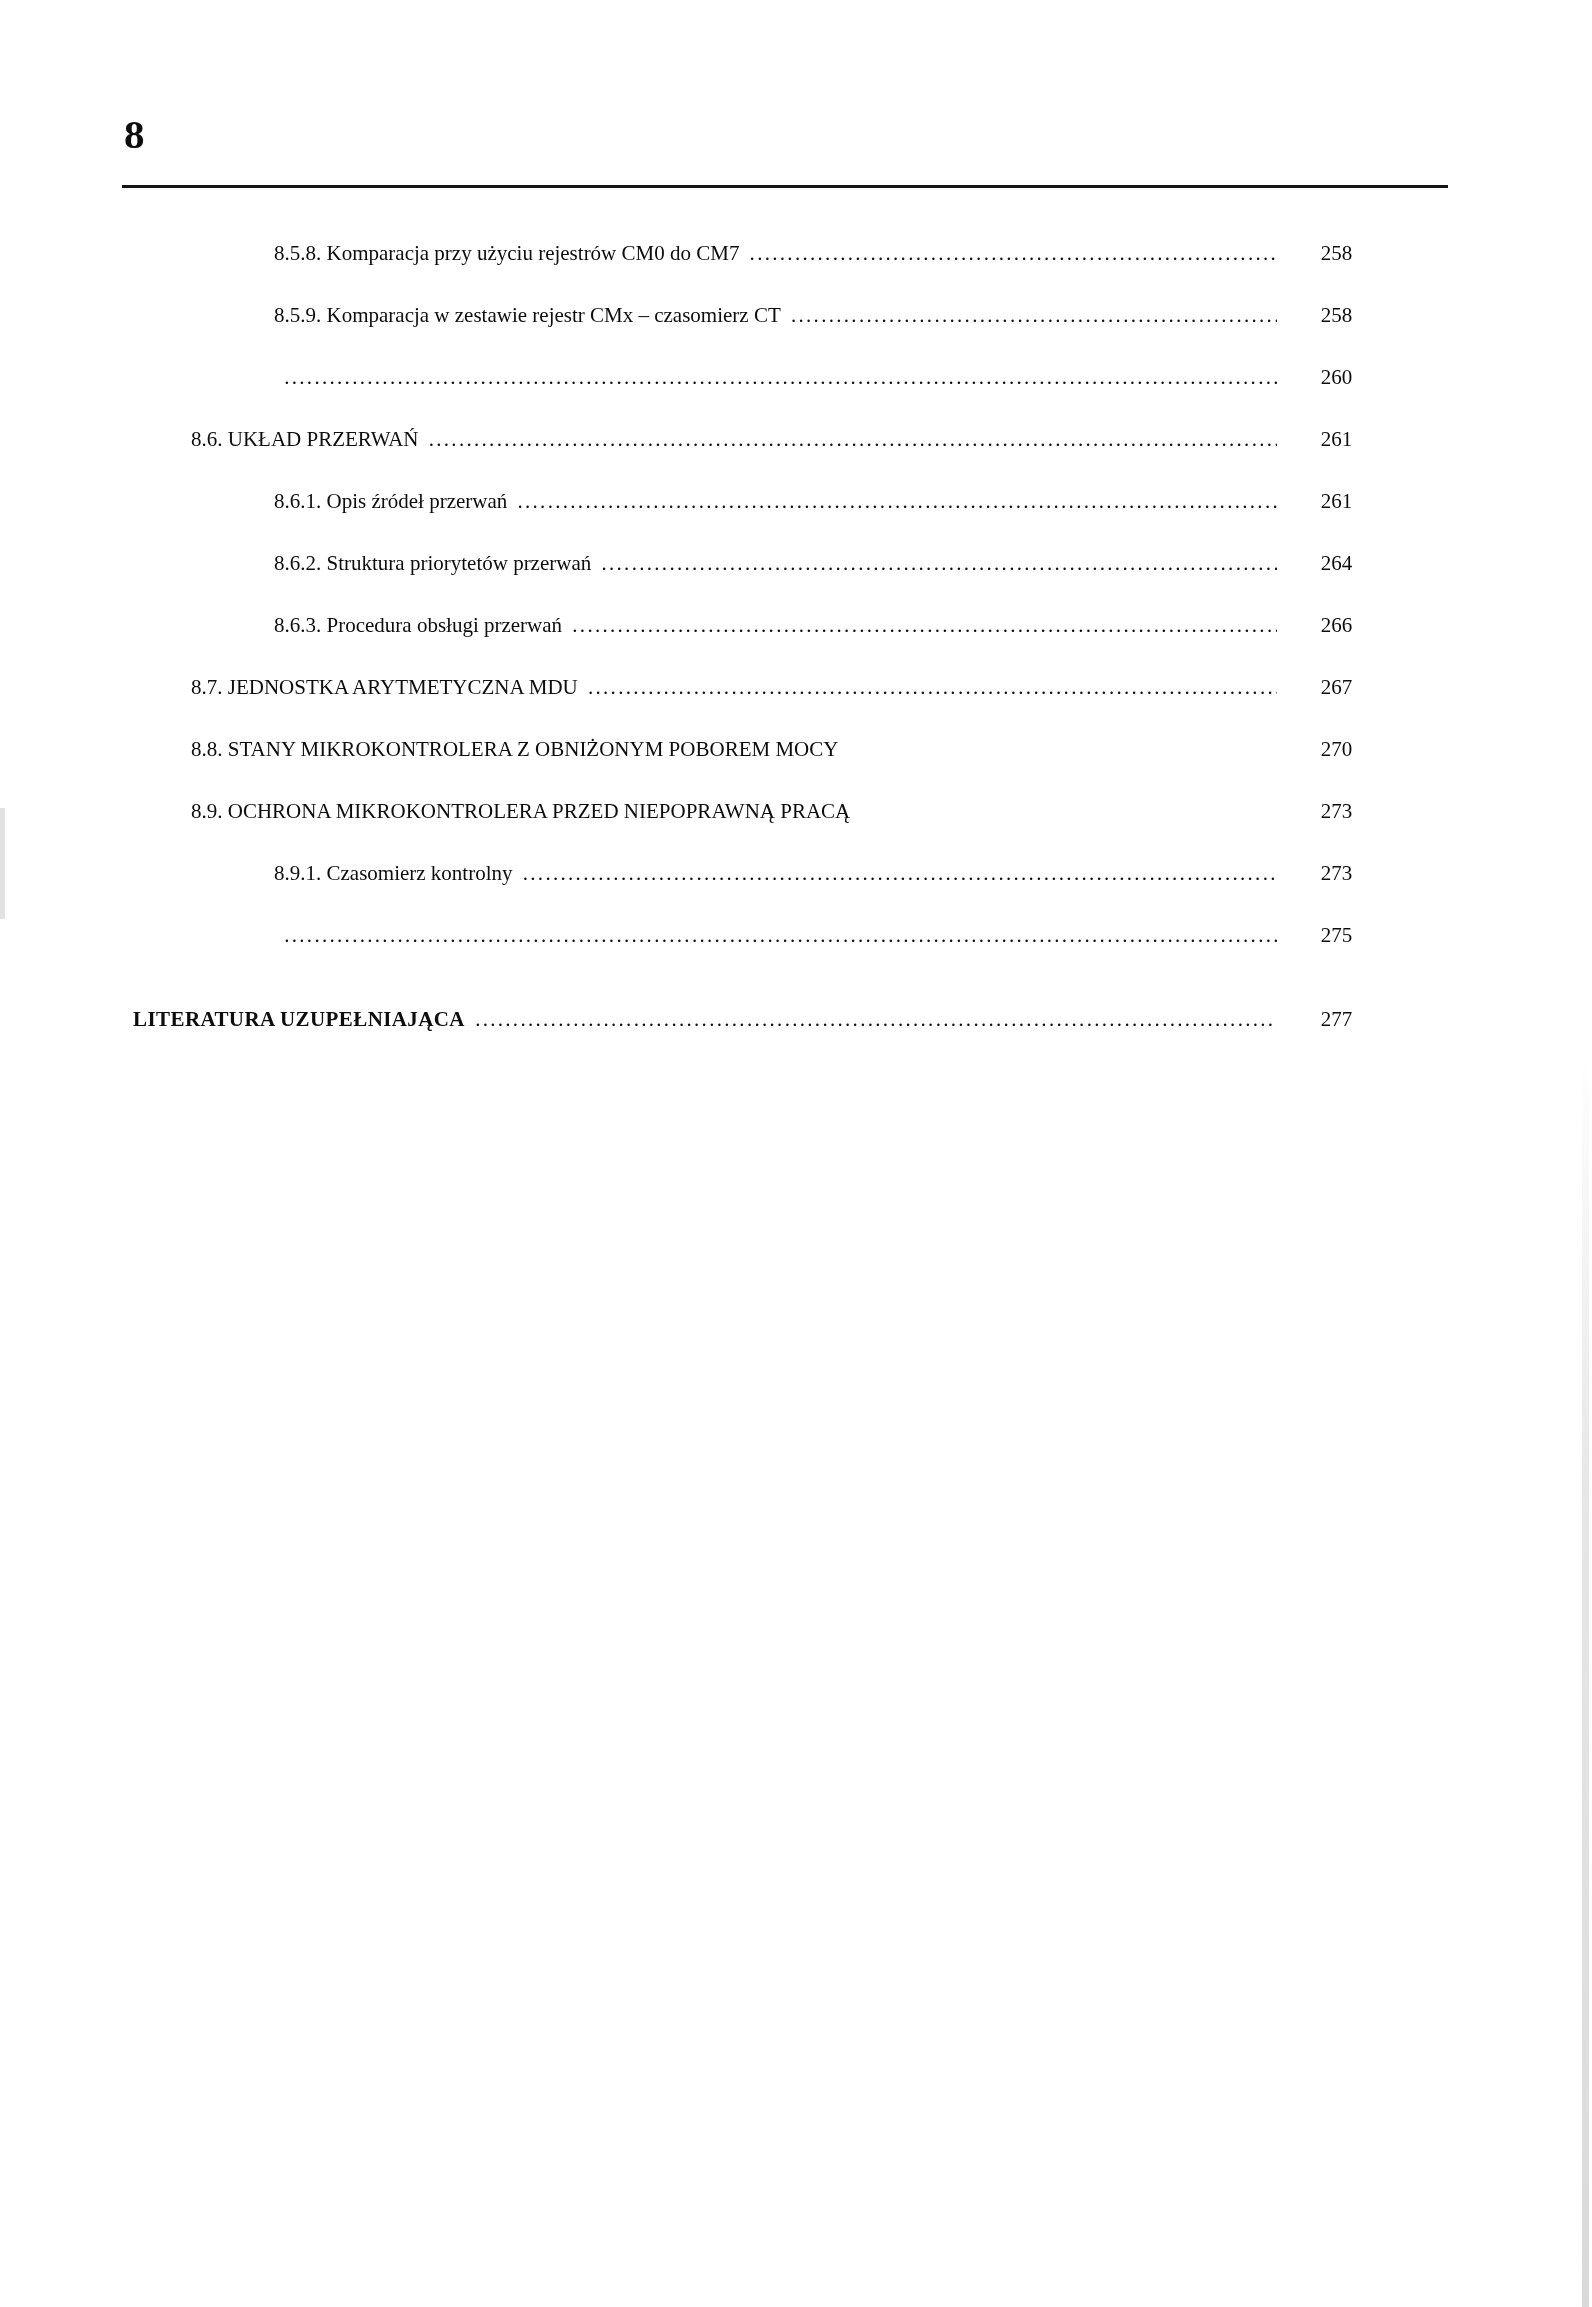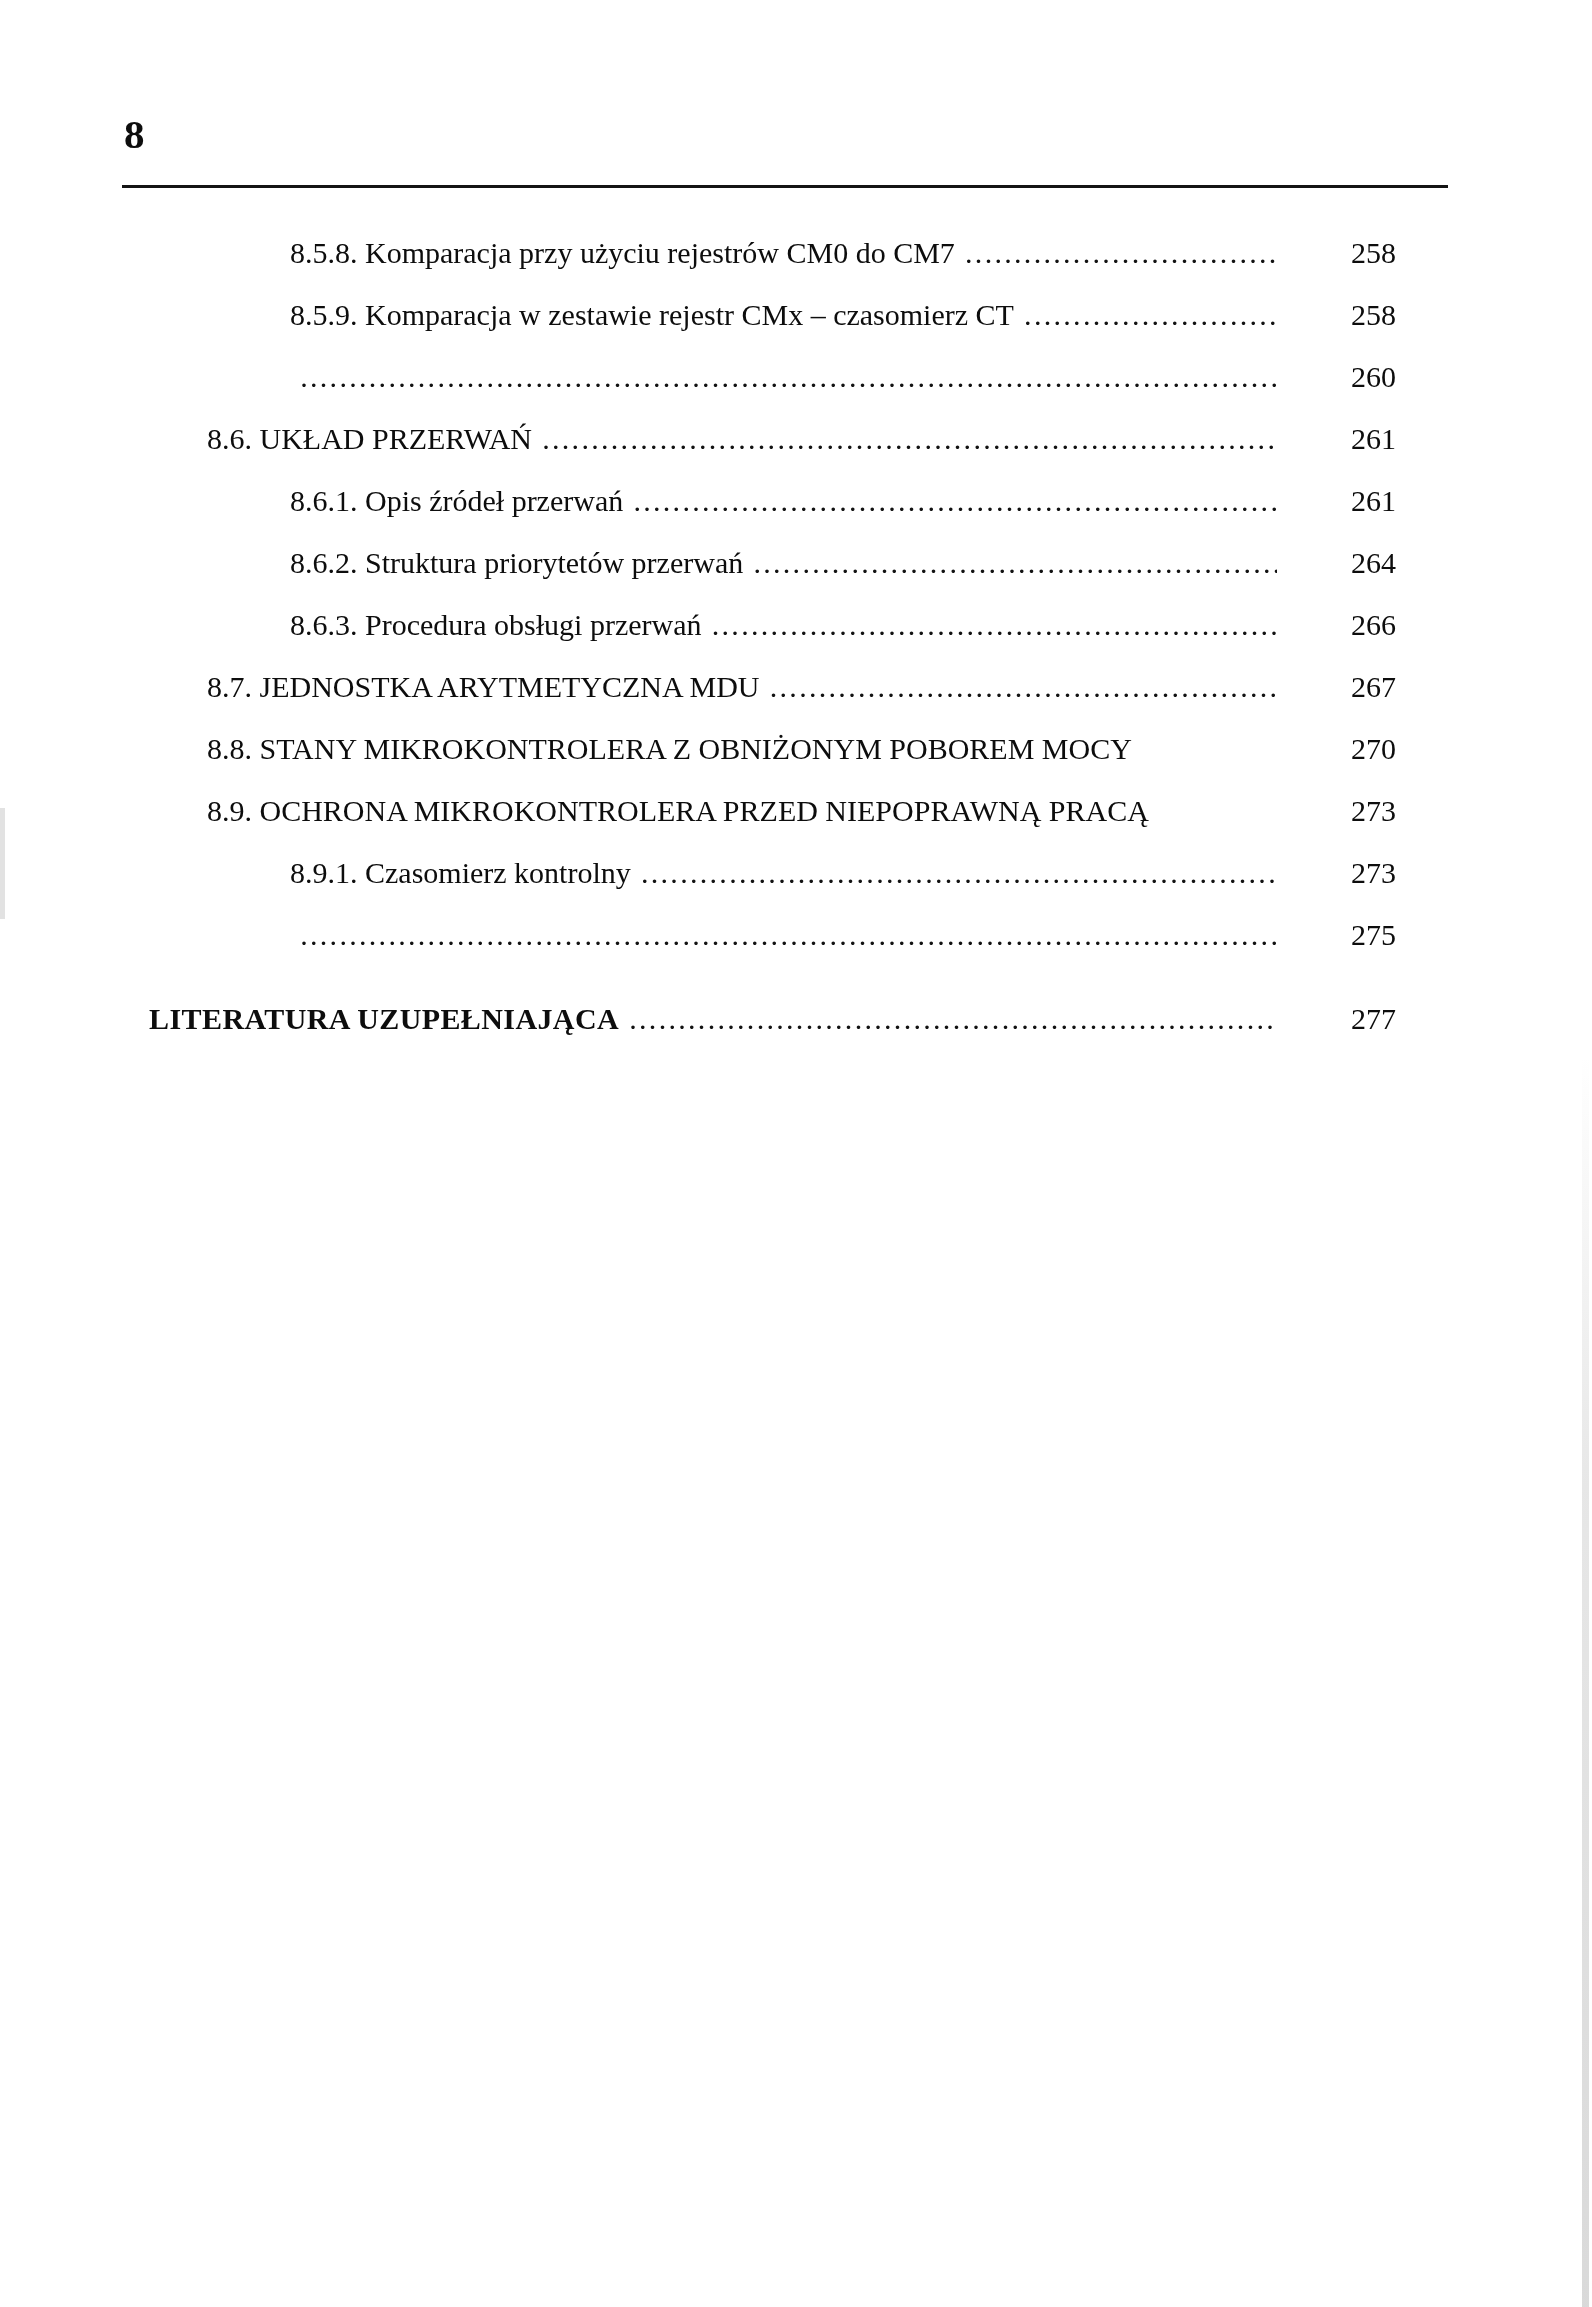--- a/index.html
+++ b/index.html
@@ -35,23 +35,22 @@
     position: absolute;
     left: 128px;
     top: 222px;
     width: 1268px;
   }
   .toc-row {
     display: flex;
     align-items: baseline;
     height: 62px;
     line-height: 62px;
-    font-size: 30px;
+    font-size: 21px;
     white-space: nowrap;
-    margin-left: 16px;
   }
   .toc-row.level-0 { padding-left: 5.1px; }
   .toc-row.level-1 { padding-left: 63px; font-family: Liberation Serif, serif; }
   .toc-row.level-2 { padding-left: 146px; }
   .toc-row.gap-before { margin-top: 22px; }
   .toc-row.bold .entry-label { font-weight: 700; letter-spacing: 0.4px; }
   .entry-label {
     flex: 0 0 auto;
     white-space: nowrap;
   }
@@ -59,21 +58,21 @@
     flex: 1 1 auto;
     min-width: 0;
     overflow: hidden;
     white-space: nowrap;
     padding-left: 10.2px;
     letter-spacing: 2.3px;
     color: #121212;
   }
   .entry-page {
     flex: 0 0 119px;
-    text-align: right;
+    text-align: center;
   }
   
   .scan-edge-right {
     position: absolute;
     right: 3.4px;
     top: 1055px;
     bottom: 0;
     width: 6.8px;
     background: linear-gradient(to bottom, rgba(120,120,120,0) 0%, rgba(120,120,120,0.18) 35%, rgba(120,120,120,0.28) 100%);
   }

